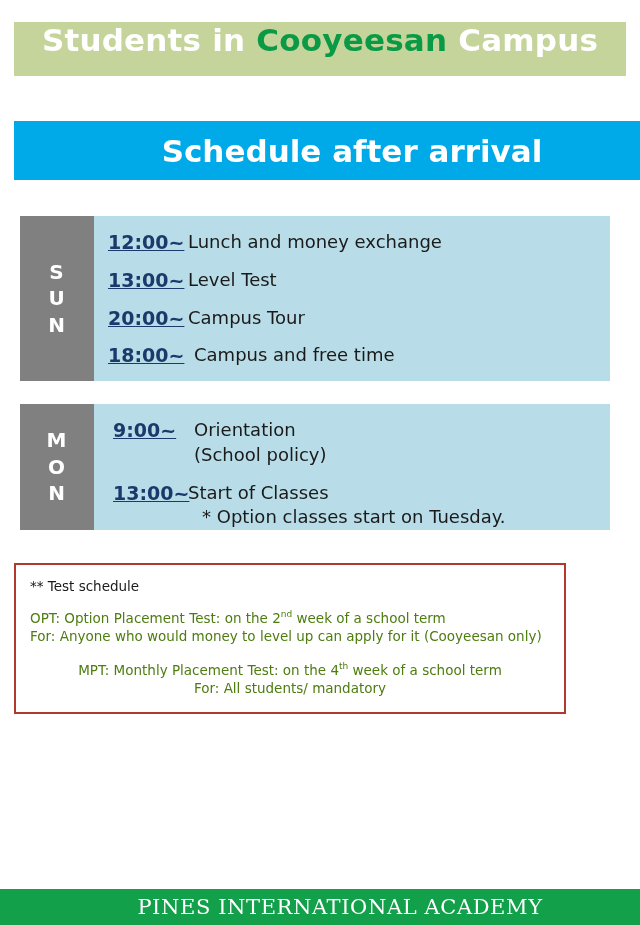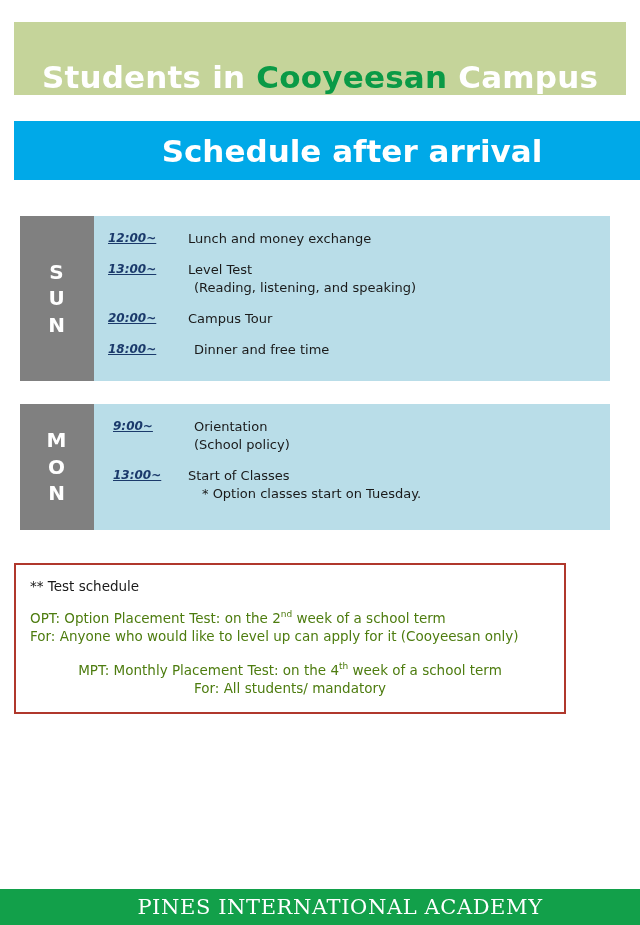--- a/index.html
+++ b/index.html
@@ -14,24 +14,24 @@
     position: relative;
     overflow: hidden;
   }
 
   
   .title-banner {
     position: absolute;
     left: 14px;
     top: 22px;
     width: 612px;
-    height: 73px;
+    height: 54px;
     background: #c5d49a;
     display: flex;
-    align-items: flex-end;
+    align-items: flex-start;
     justify-content: center;
   }
   .title-text {
     font-size: 31px;
     font-weight: bold;
     color: #ffffff;
     letter-spacing: 0.2px;
     white-space: nowrap;
   }
   .title-text .highlight {
@@ -85,33 +85,32 @@
     display: flex;
     align-items: flex-start;
     margin-bottom: 13px;
   }
   .entry:last-child {
     margin-bottom: 0;
   }
   .entry-time {
     width: 80px;
     flex: 0 0 80px;
-    font-size: 12px;
+    font-size: 19px;
     font-weight: bold;
     color: #1b3a6b;
     text-decoration: underline;
     white-space: nowrap;
     padding-top: 1px;
-    font-style: italic;
   }
   .entry-time.pad {
     text-indent: 5px;
   }
   .entry-body {
-    font-size: 13px;
+    font-size: 18px;
     color: #1a1a1a;
     line-height: 1.38;
   }
   .entry-sub {
     display: block;
     padding-left: 6px;
   }
   .entry-sub.indent2 {
     padding-left: 14px;
   }
@@ -206,33 +205,32 @@
     <div class="entry">
       <div class="entry-time">12:00~</div>
       <div class="entry-body">
         <span>Lunch and money exchange</span>
       </div>
     </div>
     <div class="entry">
       <div class="entry-time">13:00~</div>
       <div class="entry-body">
         <span>Level Test</span>
-        <span class="entry-sub">(Reading, listening, and speaking)</span>
       </div>
     </div>
     <div class="entry">
       <div class="entry-time">20:00~</div>
       <div class="entry-body">
         <span>Campus Tour</span>
       </div>
     </div>
     <div class="entry">
       <div class="entry-time">18:00~</div>
       <div class="entry-body">
-        <span class="entry-sub">Dinner and free time</span>
+        <span class="entry-sub">Campus and free time</span>
       </div>
     </div>
   </div>
 </div>
 
 <div class="sched-block" id="block-mon">
   <div class="day-cell">
     <span>M</span>
     <span>O</span>
     <span>N</span>
@@ -255,21 +253,21 @@
   </div>
 </div>
 
 <div class="note-box">
   <div class="note-heading">** Test schedule</div>
 
   <div class="note-group">
     <div class="note-line">
       <span>OPT: Option Placement Test: on the 2</span><sup>nd</sup><span> week of a school term</span>
     </div>
-    <div class="note-line">For: Anyone who would like to level up can apply for it (Cooyeesan only)</div>
+    <div class="note-line">For: Anyone who would money to level up can apply for it (Cooyeesan only)</div>
   </div>
 
   <div class="note-group">
     <div class="note-line">
       <span>MPT: Monthly Placement Test: on the 4</span><sup>th</sup><span> week of a school term</span>
     </div>
     <div class="note-line">For: All students/ mandatory</div>
   </div>
 </div>
 

